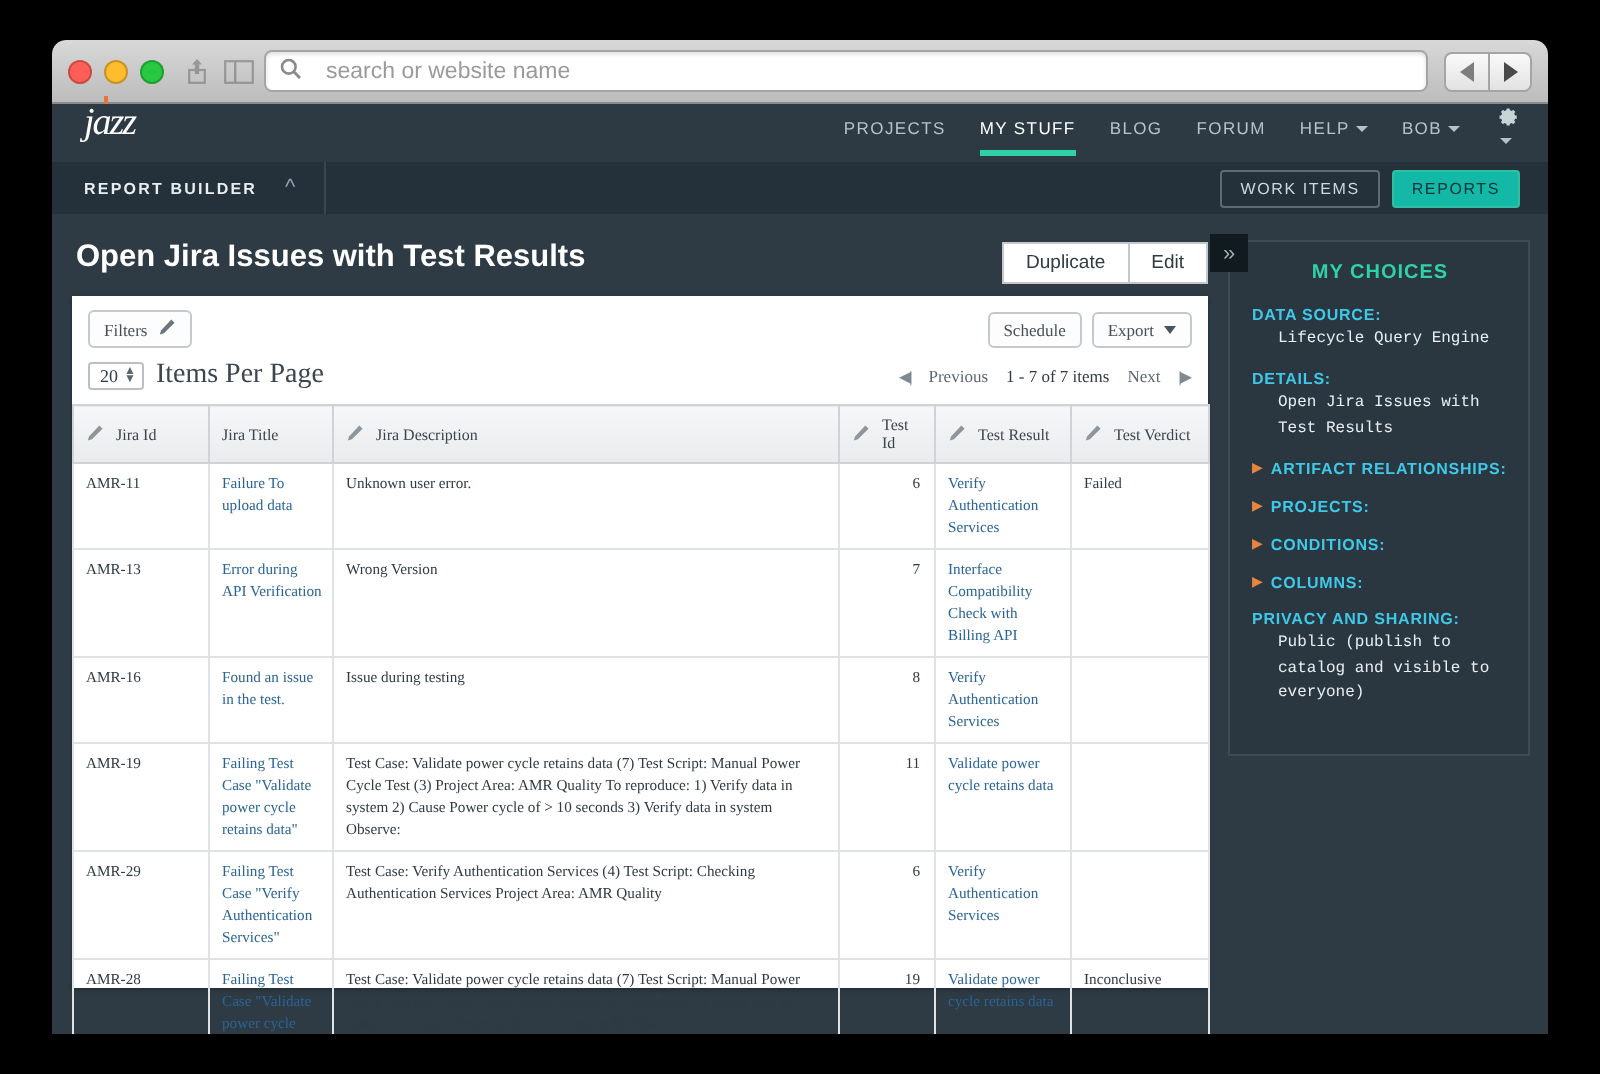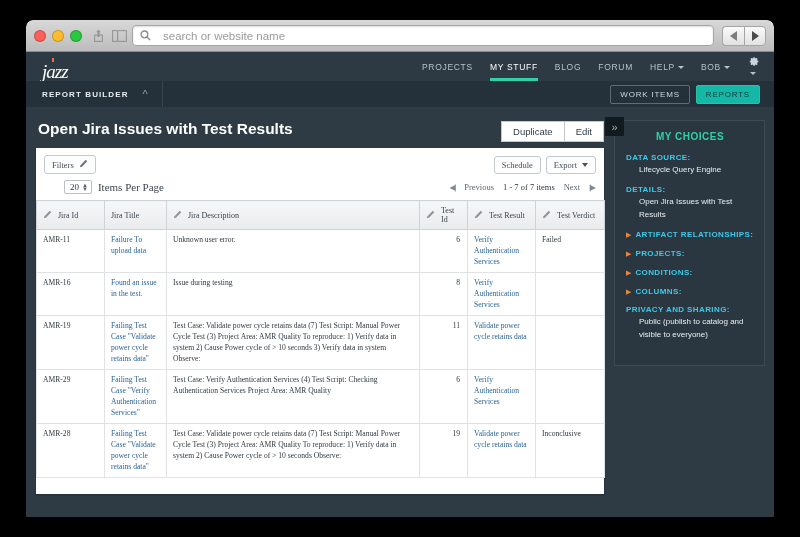--- a/index.html
+++ b/index.html
@@ -50,21 +50,21 @@
   }
   .navbtn:first-child { border-radius: 4px 0 0 4px; border-right: none; }
   .navbtn:last-child { border-radius: 0 4px 4px 0; }
   .tri { width: 0; height: 0; border-top: 5px solid transparent; border-bottom: 5px solid transparent; }
   .tri-l { border-right: 7px solid #7d7d7d; }
   .tri-r { border-left: 7px solid #4a4a4a; }
 
   
   .jazzbar {
     height: 29px; background: #2d3a43;
-    display: flex; align-items: flex-end; justify-content: space-between;
+    display: flex; align-items: flex-start; justify-content: space-between;
     padding: 0 14px 0 16px;
     border-bottom: 1px solid #253views;
   }
   .jazz-logo {
     font-family: "Liberation Serif", serif;
     color: #fff; font-size: 19px; font-style: italic;
     letter-spacing: -1px; position: relative; line-height: 1;
   }
   .jazz-logo .dot { position:absolute; left:10px; top:-4px; width:2px; height:4px; background:#e8743b; }
   .topnav { display: flex; align-items: center; gap: 17px; }
@@ -145,24 +145,24 @@
   .pencil { color: #5a6571; font-size: 9px; }
   .tb-right { display: flex; gap: 5px; }
 
   .prow {
     display: flex; align-items: center; justify-content: space-between;
     padding: 0 9px 6px 8px;
   }
   .spinner {
     display: inline-flex; align-items: center;
     border: 1px solid #b9bfc4; background: #fff; border-radius: 2px;
-    font-size: 9px; color: #2f3a42; padding: 1px 3px 1px 5px; gap: 3px; margin-left: 20px;
+    font-size: 9px; color: #2f3a42; padding: 1px 3px 1px 5px; gap: 3px;
   }
   .spin-arrows { display: flex; flex-direction: column; line-height: 4px; font-size: 6px; color: #5b666f; }
-  .ipp { font-size: 11px; color: #3c464e; margin-left: 6px; }
+  .ipp { font-size: 14px; color: #3c464e; margin-left: 6px; }
   .pager { display: flex; align-items: center; gap: 9px; font-size: 8.5px; color: #5c6771; }
   .pager .lnk { color: #5c6771; }
   .pager .cnt { color: #2f3a42; }
   .pgicon { color: #7e8a93; font-size: 8px; letter-spacing: -1px; }
 
   
   table { border-collapse: collapse; width: 100%; table-layout: fixed; }
   thead th {
     background: linear-gradient(#f6f7f8, #e9ebed);
     border: 1px solid #ced3d7;
@@ -192,21 +192,21 @@
   }
   .choices {
     background: #2a3740; border: 1px solid #3e4b54;
     margin-top: 3px; padding: 10px 10px 14px 11px; min-height: 246px;
   }
   .ch-title {
     color: #2fd1a8; font-size: 10px; font-weight: bold;
     letter-spacing: .5px; text-align: center; margin-bottom: 11px;
   }
   .ch-label { color: #3fc8e8; font-size: 8px; font-weight: bold; letter-spacing: .4px; }
-  .ch-value { color: #e8eef2; font-size: 8px; margin-left: 13px; line-height: 1.55; margin-top: 2px; }
+  .ch-value { color: #e8eef2; font-size: 8px; margin-left: 13px; line-height: 1.55; margin-top: 2px; font-family: Liberation Mono, monospace; }
   .ch-group { margin-bottom: 9px; }
   .ch-exp { display: flex; align-items: flex-start; gap: 4px; margin-bottom: 8px; }
   .ch-arrow { color: #e8843c; font-size: 7px; line-height: 1.5; }
   .ch-exp .ch-label { line-height: 1.35; }
 </style>
 </head>
 <body>
 
 <div id="root">
   <div class="browser">
@@ -398,20 +398,28 @@
               <tbody>
                 <tr>
                   <td>AMR-11</td>
                   <td class="link">Failure To upload data</td>
                   <td>Unknown user error.</td>
                   <td class="num">6</td>
                   <td class="link">Verify Authentication Services</td>
                   <td>Failed</td>
                 </tr>
                 <tr>
+                  <td>AMR-13</td>
+                  <td class="link">Error during API Verification</td>
+                  <td>Wrong Version</td>
+                  <td class="num">7</td>
+                  <td class="link">Interface Compatibility Check with Billing API</td>
+                  <td></td>
+                </tr>
+                <tr>
                   <td>AMR-16</td>
                   <td class="link">Found an issue in the test.</td>
                   <td>Issue during testing</td>
                   <td class="num">8</td>
                   <td class="link">Verify Authentication Services</td>
                   <td></td>
                 </tr>
                 <tr>
                   <td>AMR-19</td>
                   <td class="link">Failing Test Case "Validate power cycle retains data"</td>

